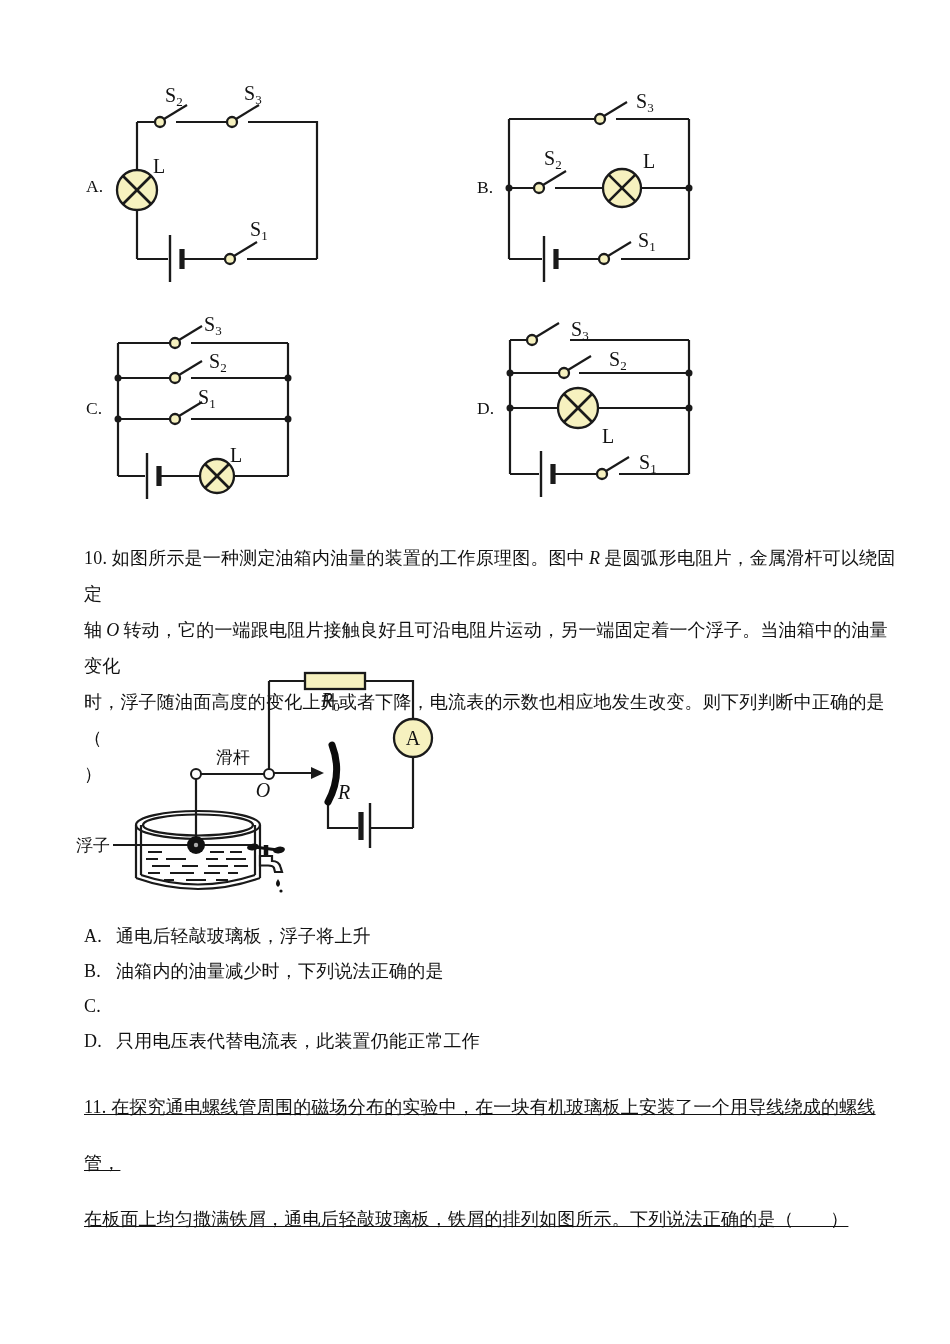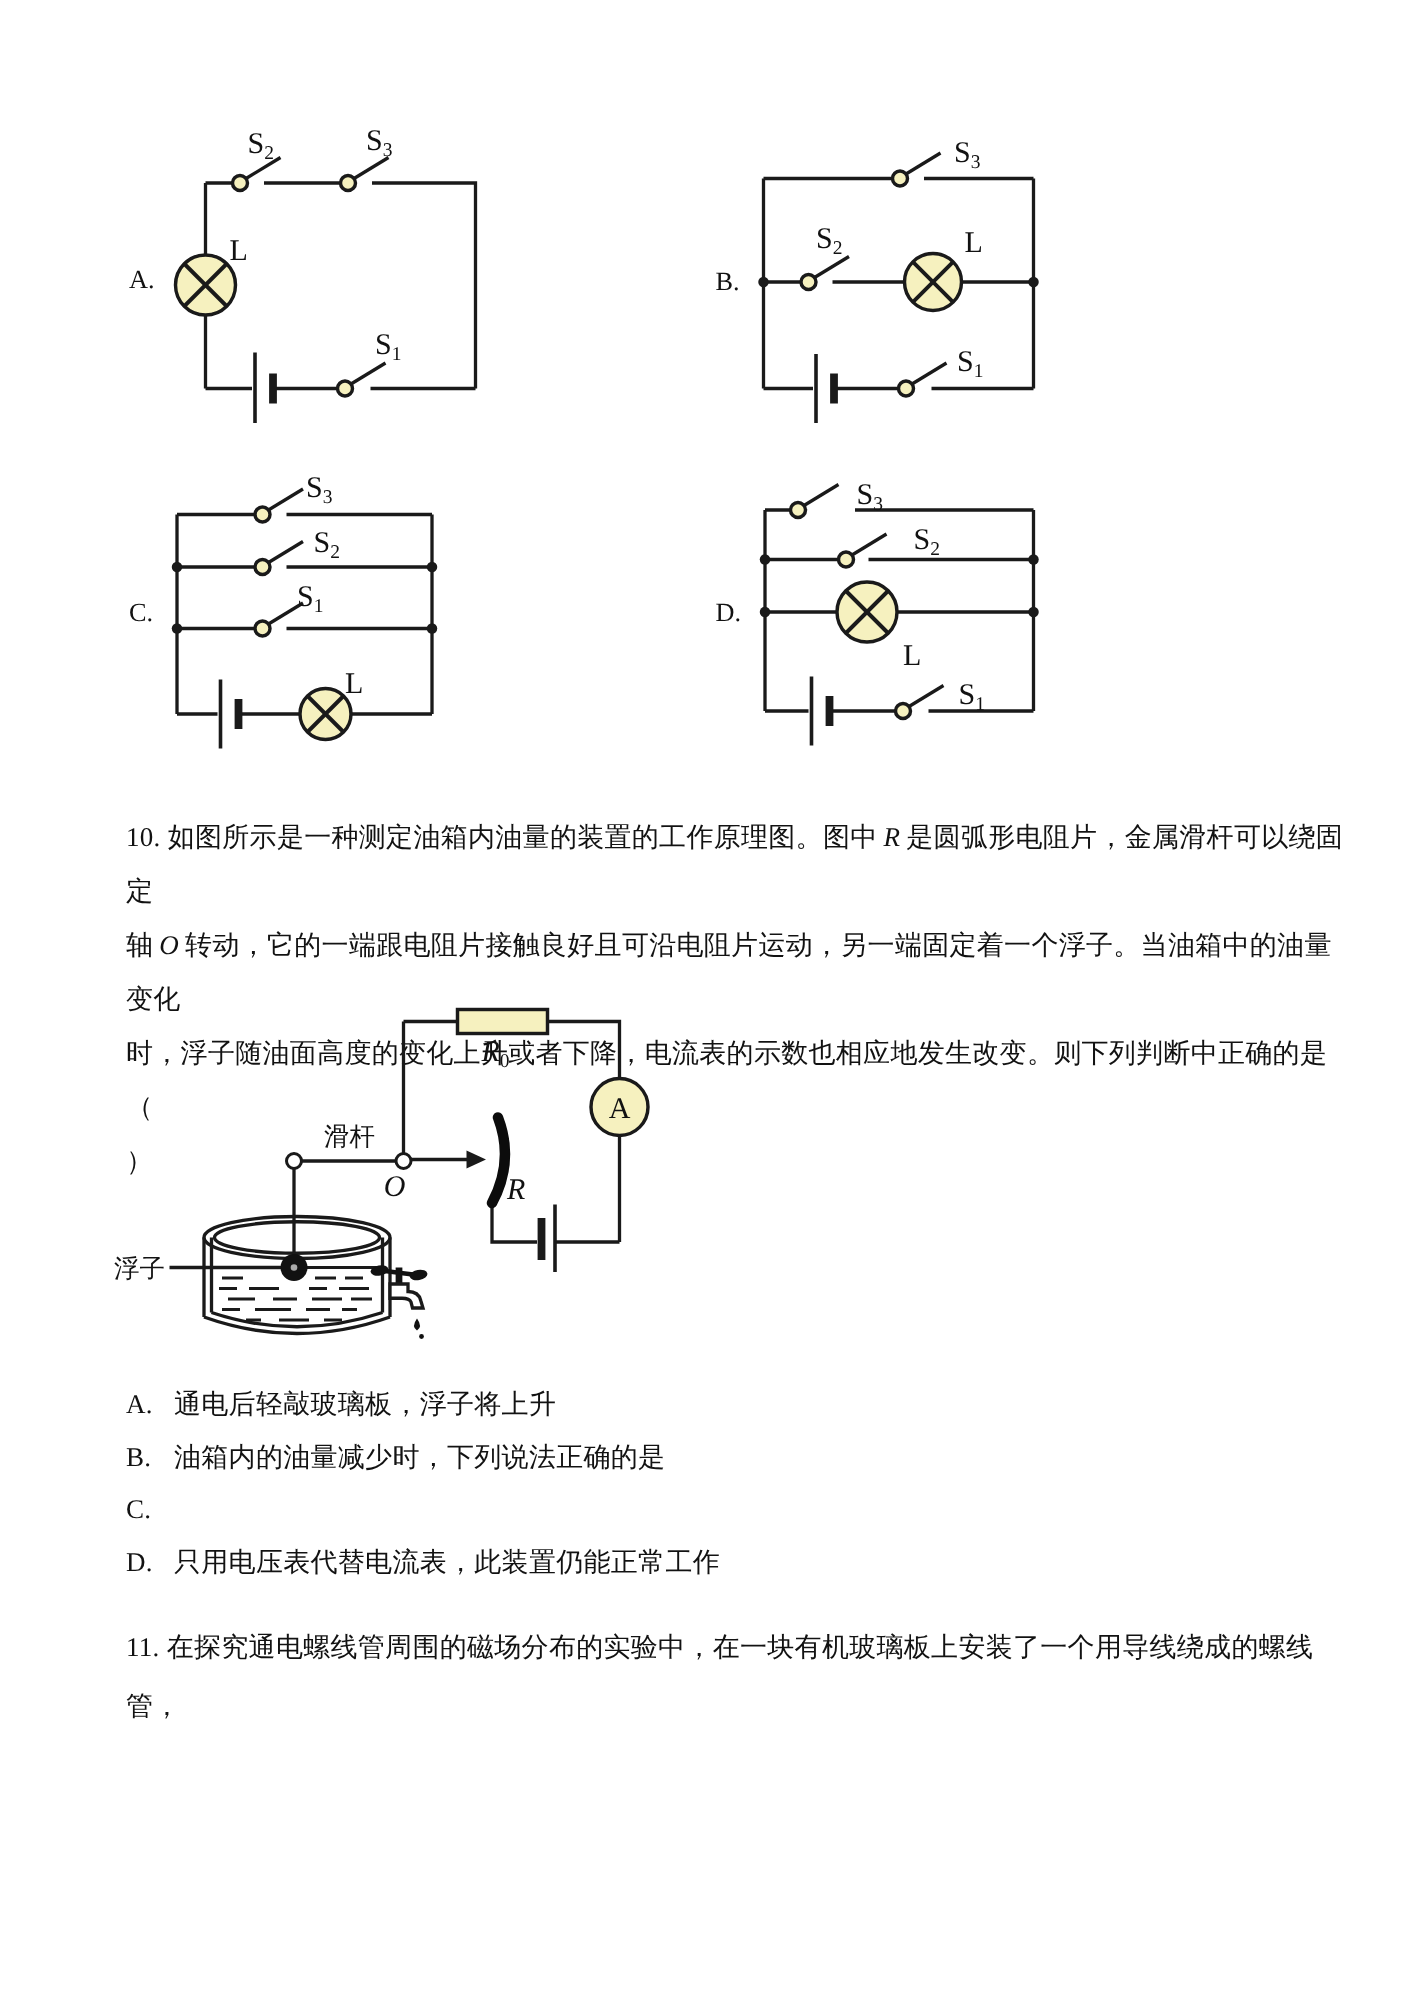--- a/index.html
+++ b/index.html
@@ -1,21 +1,21 @@
 <!DOCTYPE html>
 <html><head>
 <meta charset="utf-8">
 <style>
   html,body{margin:0;padding:0;background:#fff;}
   .page{position:relative;width:950px;height:1344px;background:#ffffff;overflow:hidden;
         font-family:"Liberation Serif","DejaVu Serif",serif;color:#121212;}
   .abs{position:absolute;}
   .qtext{font-size:18px;letter-spacing:0.2px;margin-top:25px;}
   .q10{left:84px;top:515px;width:812px;line-height:36px;}
-  .q11{left:84px;top:1054px;width:812px;line-height:39px;}
+  .q11{left:84px;top:1054px;width:812px;line-height:56px;text-decoration:underline;}
   .choices{left:84px;top:919px;font-size:18px;line-height:35px;letter-spacing:0.2px;}
   .choice{display:flex;}
   .choice-label{flex:0 0 auto;width:32px;}
   .math{font-style:italic;padding:0 4px;}
   .math:empty{padding:0;}
   .circ-letter{font-size:17.5px;}
   svg{display:block;}
   svg text{font-family:"Liberation Serif","DejaVu Serif",serif;font-size:20px;fill:#121212;}
   svg .sub{font-size:13px;font-style:normal;}
   svg .it{font-style:italic;}
@@ -252,15 +252,16 @@
         <span class="choice-label">C.</span>
       </div>
     <div class="choice">
         <span class="choice-label">D.</span>
         <span>只用电压表代替电流表，此装置仍能正常工作</span>
       </div>
   </div>
 
   <div class="abs qtext q11">
     <div>11. 在探究通电螺线管周围的磁场分布的实验中，在一块有机玻璃板上安装了一个用导线绕成的螺线管，</div>
+    <div>在板面上均匀撒满铁屑，通电后轻敲玻璃板，铁屑的排列如图所示。下列说法正确的是（　　）</div>
   </div>
 
 </div>
 
 </body></html>

